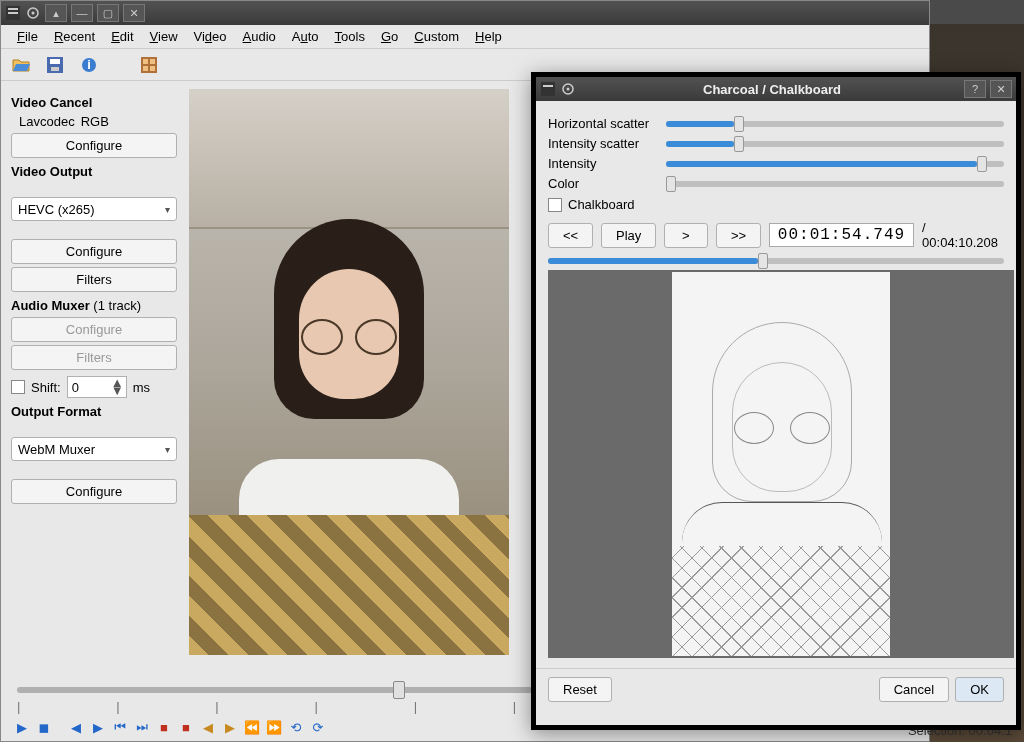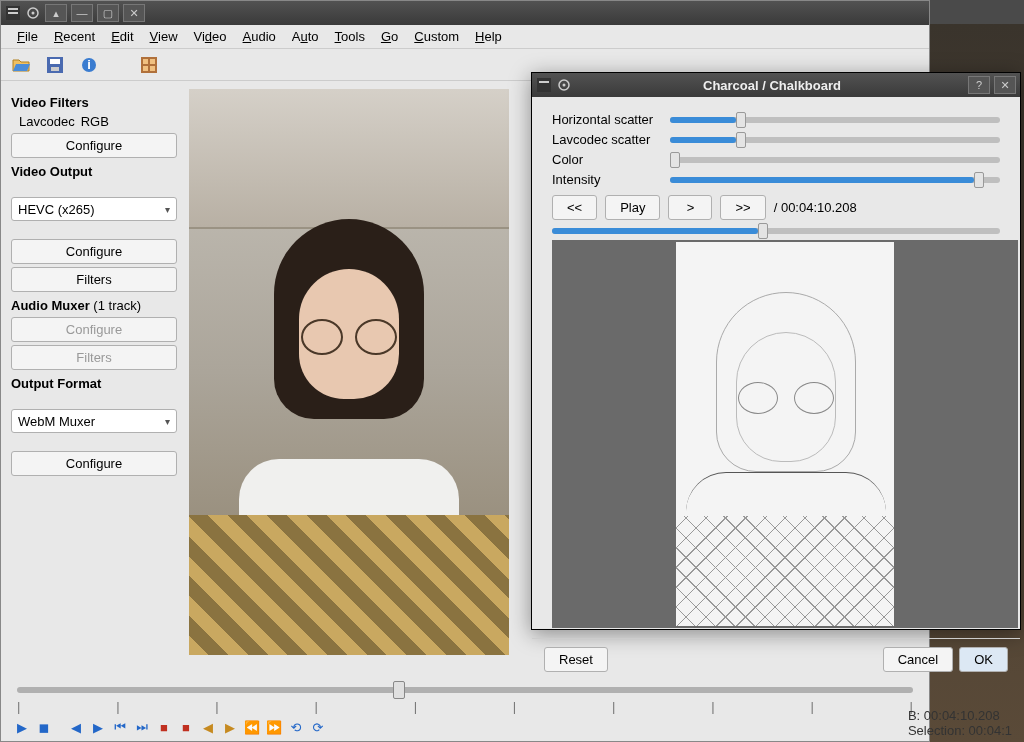--- a/index.html
+++ b/index.html
@@ -53,23 +53,23 @@
 .seek-thumb { position: absolute; top: -6px; width: 12px; height: 18px; background: #e0e0e0; border: 1px solid #888; border-radius: 2px; }
 .tick-row { display: flex; justify-content: space-between; padding: 0 6px; font-size: 8px; color: #777; }
 .controls { display: flex; gap: 4px; padding: 4px 2px; align-items: center; }
 .cbtn { width: 18px; height: 18px; display: flex; align-items: center; justify-content: center; cursor: pointer; color: #2367c8; }
 .cbtn.red { color: #c03020; }
 .cbtn.orange { color: #c68a20; }
 .info-row { display: flex; align-items: center; gap: 8px; padding: 6px 2px; }
 .lcd { font-family: "Courier New", monospace; font-size: 17px; letter-spacing: 1px; background: #fff; border: 1px solid #aaa; padding: 2px 8px; }
 
 
-.dialog { position: absolute; left: 531px; top: 72px; width: 490px; height: 558px; background: #e8e8e8; border: 1px solid #000000; box-shadow: 0 4px 20px rgba(0,0,0,0.4); }
+.dialog { position: absolute; left: 531px; top: 72px; width: 490px; height: 658px; background: #e8e8e8; border: 5px solid #000000; box-shadow: 0 4px 20px rgba(0,0,0,0.4); }
 .dialog .titlebar .title { font-weight: bold; }
-.dialog-body { padding: 10px 20px; }
+.dialog-body { padding: 10px 12px; }
 .slider-row { display: flex; align-items: center; margin: 5px 0; }
 .slider-row .slabel { width: 118px; }
 .slider { flex: 1; height: 6px; background: #bfbfbf; border-radius: 3px; position: relative; }
 .slider .fill { position: absolute; left: 0; top: 0; bottom: 0; background: #3a8cd8; border-radius: 3px; }
 .slider .thumb { position: absolute; top: -5px; width: 10px; height: 16px; background: #e4e4e4; border: 1px solid #999; border-radius: 2px; }
 .check-row { display: flex; align-items: center; gap: 6px; margin: 6px 0; }
 .play-controls { display: flex; gap: 8px; margin: 8px 0; align-items: center; }
 .pcbtn { background: #f4f4f4; border: 1px solid #b0b0b0; border-radius: 3px; padding: 4px 14px; cursor: pointer; min-width: 44px; text-align: center; }
 .dialog .lcd { font-size: 16px; }
 .preview-seek { margin: 6px 0; }
@@ -157,37 +157,49 @@
           <rect x="2" y="2" width="5" height="5" fill="#f0c080"></rect>
           <rect x="9" y="2" width="5" height="5" fill="#f0c080"></rect>
           <rect x="2" y="9" width="5" height="5" fill="#f0c080"></rect>
           <rect x="9" y="9" width="5" height="5" fill="#f0c080"></rect>
         </svg>
       </span>
   </div>
 
   <div class="main-body">
     <div class="side-panel">
-      <div class="sec-title">Video Filters</div>
+      <div class="sec-title">Video Cancel</div>
       <div class="row">
         <span>Lavcodec</span>
         <span>RGB</span>
       </div>
       <div class="btn">Configure</div>
 
       <div class="sec-title">Video Output</div>
       <div class="select">
           <span>HEVC (x265)</span>
         </div>
       <div class="btn">Configure</div>
       <div class="btn">Filters</div>
 
       <div class="sec-title"><span>Audio Muxer</span> <span class="track-count">(1 track)</span></div>
       <div class="btn disabled">Configure</div>
       <div class="btn disabled">Filters</div>
+      <div class="shift-row">
+        <span class="checkbox"></span>
+        <span>Shift:</span>
+        <div class="spin">
+            <span>0</span>
+            <span class="updown">
+              <span>▲</span>
+              <span>▼</span>
+            </span>
+          </div>
+        <span>ms</span>
+      </div>
 
       <div class="sec-title">Output Format</div>
       <div class="select">
           <span>WebM Muxer</span>
         </div>
       <div class="btn">Configure</div>
     </div>
 
     <div class="video-area">
       <div class="video-frame">
@@ -279,45 +291,50 @@
 
   <div class="dialog-body">
     <div class="slider-row">
       <span class="slabel">Horizontal scatter</span>
       <div class="slider">
           <div class="fill" style="width:20%"></div>
           <div class="thumb" style="left:20%"></div>
         </div>
     </div>
     <div class="slider-row">
-      <span class="slabel">Lavcodec scatter</span>
+      <span class="slabel">Intensity scatter</span>
       <div class="slider">
           <div class="fill" style="width:20%"></div>
           <div class="thumb" style="left:20%"></div>
         </div>
     </div>
     <div class="slider-row">
-      <span class="slabel">Color</span>
-      <div class="slider">
-          <div class="thumb" style="left:0%"></div>
-        </div>
-    </div>
-    <div class="slider-row">
       <span class="slabel">Intensity</span>
       <div class="slider">
           <div class="fill" style="width:92%"></div>
           <div class="thumb" style="left:92%"></div>
         </div>
+    </div>
+    <div class="slider-row">
+      <span class="slabel">Color</span>
+      <div class="slider">
+          <div class="thumb" style="left:0%"></div>
+        </div>
+    </div>
+    <div class="check-row">
+      <span class="checkbox"></span>
+      <span>Chalkboard</span>
     </div>
 
     <div class="play-controls">
       <div class="pcbtn">&lt;&lt;</div>
       <div class="pcbtn">Play</div>
       <div class="pcbtn">&gt;</div>
       <div class="pcbtn">&gt;&gt;</div>
+      <span class="lcd">00:01:54.749</span>
       <span>/ 00:04:10.208</span>
     </div>
 
     <div class="preview-seek">
       <div class="slider">
           <div class="fill" style="width:46%"></div>
           <div class="thumb" style="left:46%"></div>
         </div>
     </div>
 

